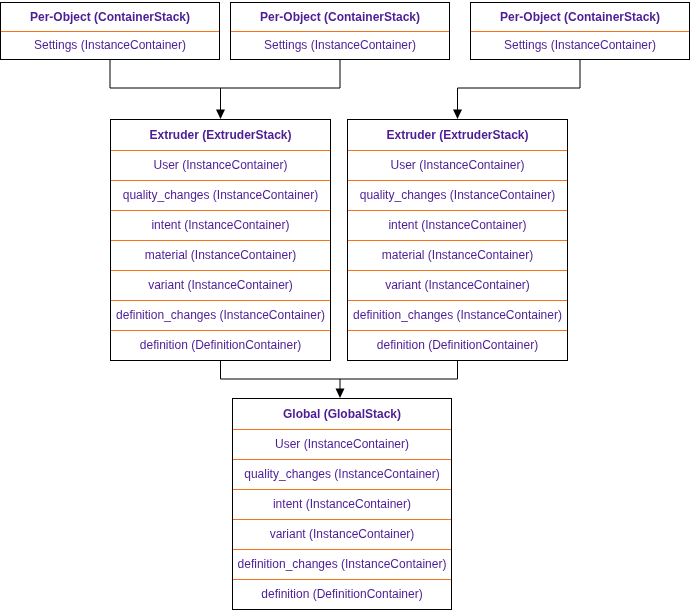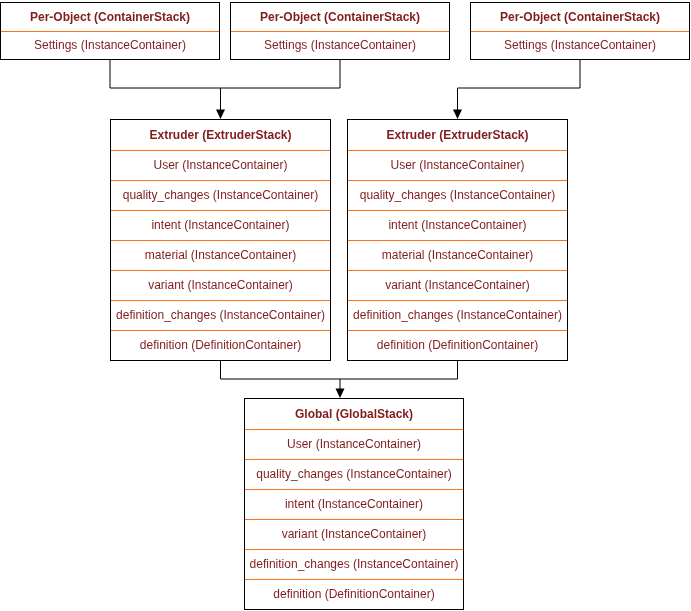--- a/index.html
+++ b/index.html
@@ -16,21 +16,21 @@
     left: 0; top: 0;
     width: 691px; height: 611px;
     z-index: 0;
   }
   .stack {
     position: absolute;
     z-index: 1;
     box-sizing: border-box;
     background: #ffffff;
     border: 1px solid #000000;
-    color: #7f1d1d;
+    color: #4c1d95;
     font-size: 12px;
     line-height: 1.2;
   }
   .cell {
     display: flex;
     align-items: center;
     justify-content: center;
     box-sizing: border-box;
     border-top: 1px solid #f97316;
     padding: 0 4px;
@@ -44,21 +44,21 @@
   }
   .per-object .cell { height: 28px; }
   .extruder   .cell { height: 30px; }
   .global     .cell { height: 30px; }
 
   #per-object-1 { left: 0px;   top: 2px;   width: 220px; }
   #per-object-2 { left: 230px; top: 2px;   width: 220px; }
   #per-object-3 { left: 470px; top: 2px;   width: 220px; }
   #extruder-1   { left: 110px; top: 119px; width: 221px; }
   #extruder-2   { left: 347px; top: 119px; width: 221px; }
-  #global-1     { left: 244px; top: 398px; width: 220px; }
+  #global-1     { left: 232px; top: 398px; width: 220px; }
 
   .edge { stroke: #000000; stroke-width: 1; fill: none; }
   .arrowhead { fill: #000000; stroke: none; }
 </style>
 </head>
 <body>
 
 <div id="canvas">
 
   <svg id="connector-layer" viewBox="0 0 691 611" xmlns="http://www.w3.org/2000/svg">

